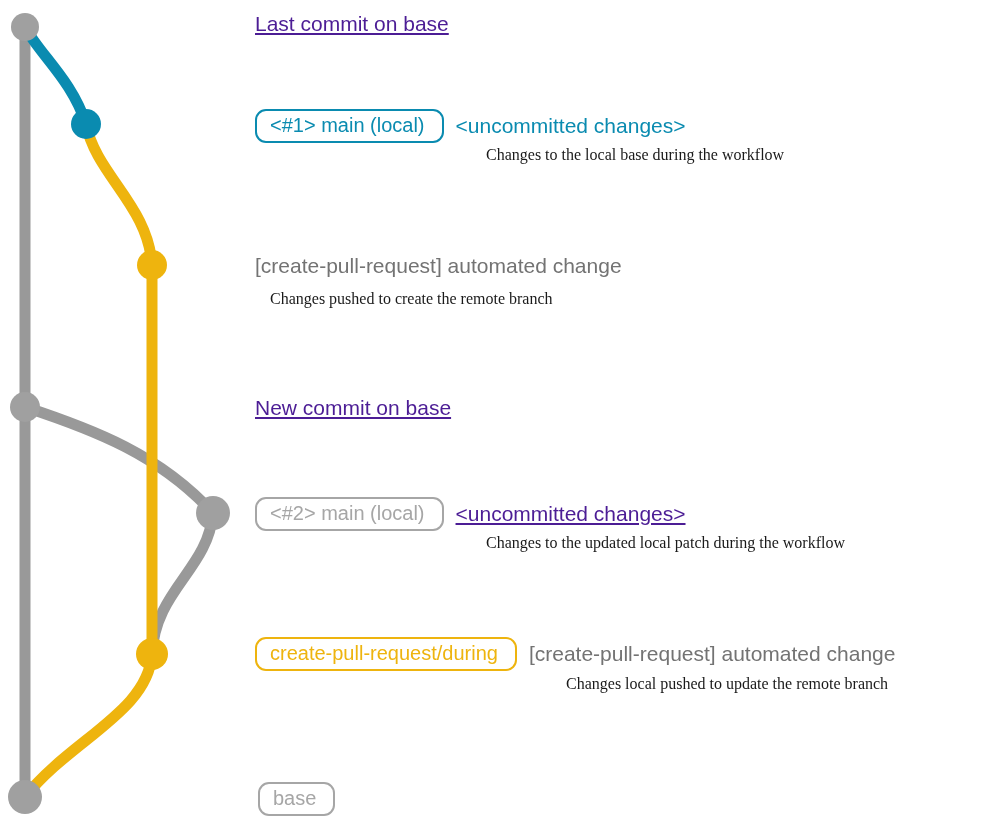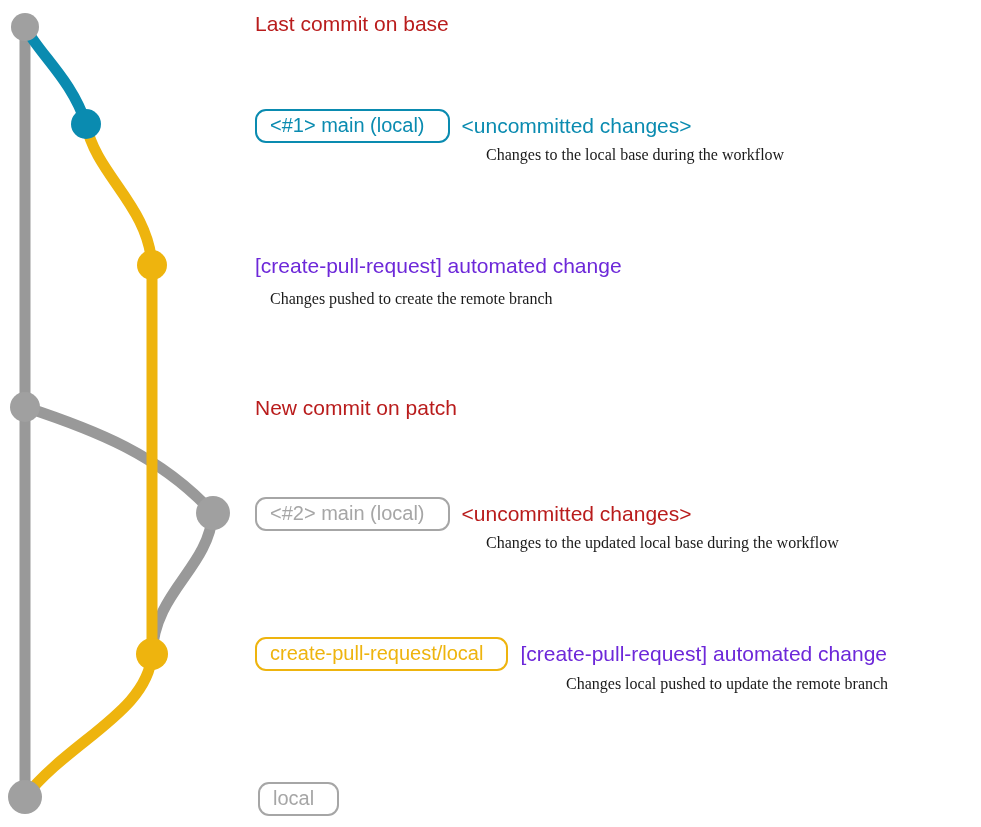--- a/index.html
+++ b/index.html
@@ -31,38 +31,38 @@
   .row {
     position: absolute;
     display: flex;
     align-items: center;
     white-space: nowrap;
   }
   .badge {
     display: inline-block;
     border: 2px solid #999999;
     border-radius: 11px;
-    padding: 4px 23px 5px 13px;
+    padding: 4px 17px 5px 13px;
     font-size: 20px;
     font-family: "Liberation Sans", sans-serif;
     color: #999999;
     line-height: 1.05;
     background: #ffffff;
   }
   .badge.teal  { border-color: #0a8bb0; color: #0a8bb0; }
   .badge.amber { border-color: #eeb40e; color: #eeb40e; }
   .badge.gray  { border-color: #a6a6a6; color: #a6a6a6; }
   .subject {
     font-size: 21px;
     font-family: "Liberation Sans", sans-serif;
     line-height: 1.1;
   }
-  .subject.gray  { color: #b91c1c; }
+  .subject.gray  { color: #4c1d95; text-decoration: underline; }
   .subject.teal  { color: #0a8bb0; }
-  .subject.amber { color: #6d28d9; }
+  .subject.amber { color: #737373; }
   .detail {
     position: absolute;
     font-family: "Liberation Serif", serif;
     font-size: 16px;
     color: #1a1a1a;
     white-space: nowrap;
     line-height: 1.1;
   }
   .badge-gap { width: 12px; display: inline-block; }
 </style>
@@ -106,35 +106,35 @@
     <span class="subject teal">&lt;uncommitted changes&gt;</span>
   </div>
   <div class="detail" style="left:486px; top:146px;">Changes to the local base during the workflow</div>
 
   <div class="row" style="left:255px; top:254px;">
     <span class="subject amber">[create-pull-request] automated change</span>
   </div>
   <div class="detail" style="left:270px; top:290px;">Changes pushed to create the remote branch</div>
 
   <div class="row" style="left:255px; top:396px;">
-    <span class="subject gray">New commit on patch</span>
+    <span class="subject gray">New commit on base</span>
   </div>
 
   <div class="row" style="left:255px; top:497px;">
     <span class="badge gray">&lt;#2&gt; main (local)</span>
     <span class="badge-gap"></span>
     <span class="subject gray">&lt;uncommitted changes&gt;</span>
   </div>
-  <div class="detail" style="left:486px; top:534px;">Changes to the updated local base during the workflow</div>
+  <div class="detail" style="left:486px; top:534px;">Changes to the updated local patch during the workflow</div>
 
   <div class="row" style="left:255px; top:637px;">
-    <span class="badge amber">create-pull-request/local</span>
+    <span class="badge amber">create-pull-request/during</span>
     <span class="badge-gap"></span>
     <span class="subject amber">[create-pull-request] automated change</span>
   </div>
   <div class="detail" style="left:566px; top:675px;">Changes local pushed to update the remote branch</div>
 
   <div class="row" style="left:258px; top:782px;">
-    <span class="badge gray">local</span>
+    <span class="badge gray">base</span>
     <span class="badge-gap"></span>
   </div>
 
 </div>
 
 </body></html>

